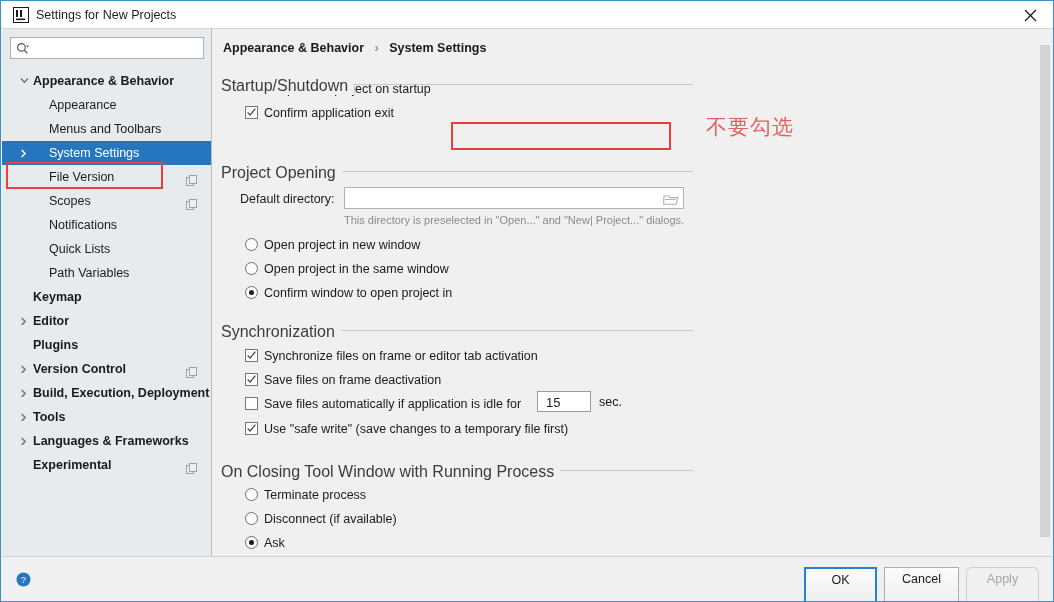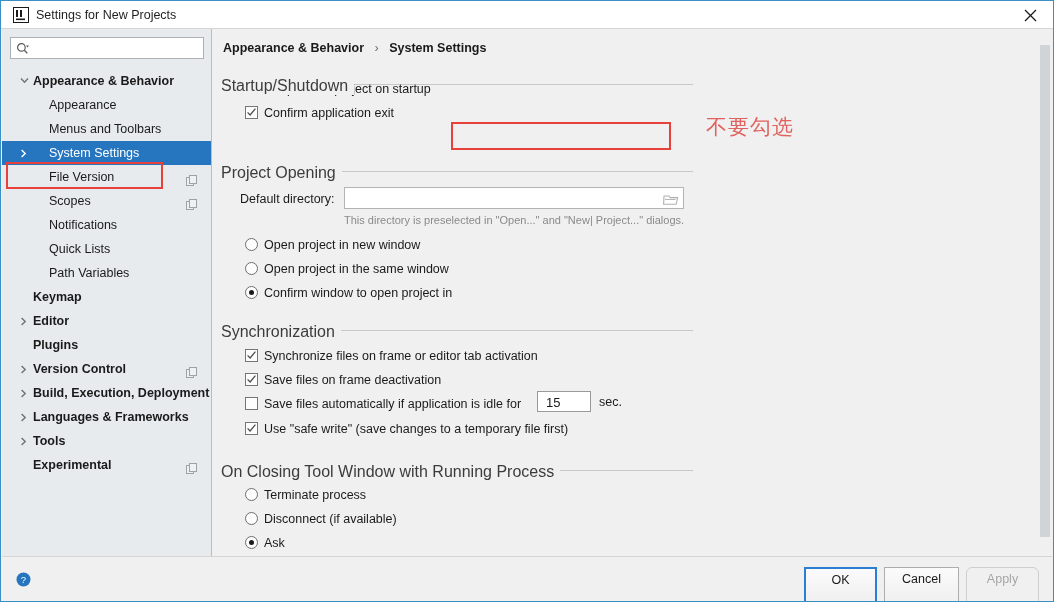--- a/index.html
+++ b/index.html
@@ -446,29 +446,29 @@
             </svg>
           </span>
           <span class="lbl">Build, Execution, Deployment</span>
         </div>
         <div class="tree-row lvl0">
           <span class="arrow">
             <svg width="7" height="9" viewBox="0 0 7 9">
               <polyline points="1.6,1 5.2,4.5 1.6,8" fill="none" stroke="#6f7275" stroke-width="1.4"></polyline>
             </svg>
           </span>
-          <span class="lbl">Languages &amp; Frameworks</span>
+          <span class="lbl">Tools</span>
         </div>
         <div class="tree-row lvl0">
           <span class="arrow">
             <svg width="7" height="9" viewBox="0 0 7 9">
               <polyline points="1.6,1 5.2,4.5 1.6,8" fill="none" stroke="#6f7275" stroke-width="1.4"></polyline>
             </svg>
           </span>
-          <span class="lbl">Tools</span>
+          <span class="lbl">Languages &amp; Frameworks</span>
         </div>
         <div class="tree-row lvl0">
           <span class="lbl">Experimental</span>
           <span class="copy-icon"><svg width="12" height="12" viewBox="0 0 12 12">
               <rect x="0.5" y="2.5" width="7" height="8" fill="#eef1f3" stroke="#9aa3a9" stroke-width="1"></rect>
               <rect x="3.5" y="0.5" width="7" height="8" fill="#eef1f3" stroke="#9aa3a9" stroke-width="1"></rect>
             </svg></span>
         </div>
       </div>
     <div class="red-box-tree"></div>

